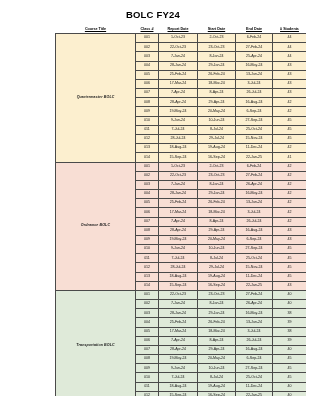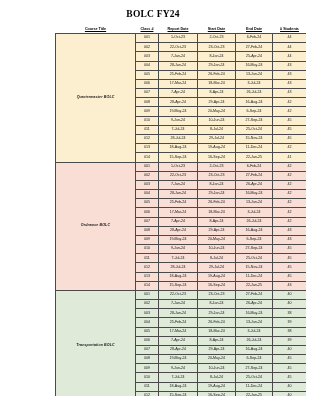--- a/index.html
+++ b/index.html
@@ -21,21 +21,21 @@
     background: #ffffff;
   }
   #title {
     text-align: center;
     font-size: 9.5px;
     font-weight: bold;
     letter-spacing: 0.2px;
     padding-top: 9px;
     padding-bottom: 0px;
     color: #000000;
-    font-family: Liberation Serif, serif;
+    font-family: Liberation Sans, sans-serif;
   }
   #table-wrap {
     position: absolute;
     left: 55px;
     top: 28px;
     width: 251px;
   }
   table.sched {
     border-collapse: collapse;
     table-layout: fixed;

